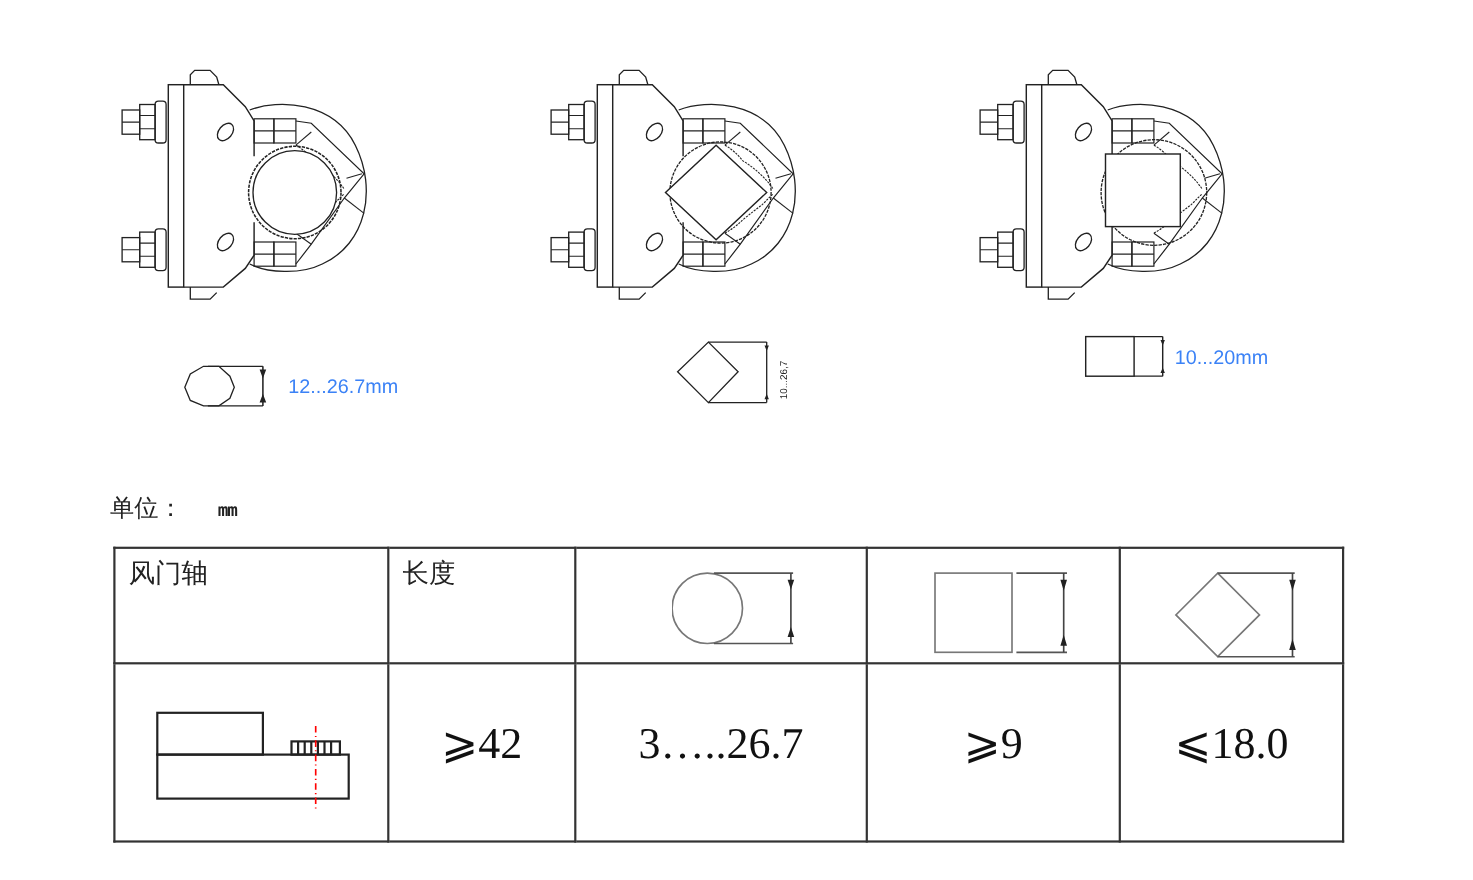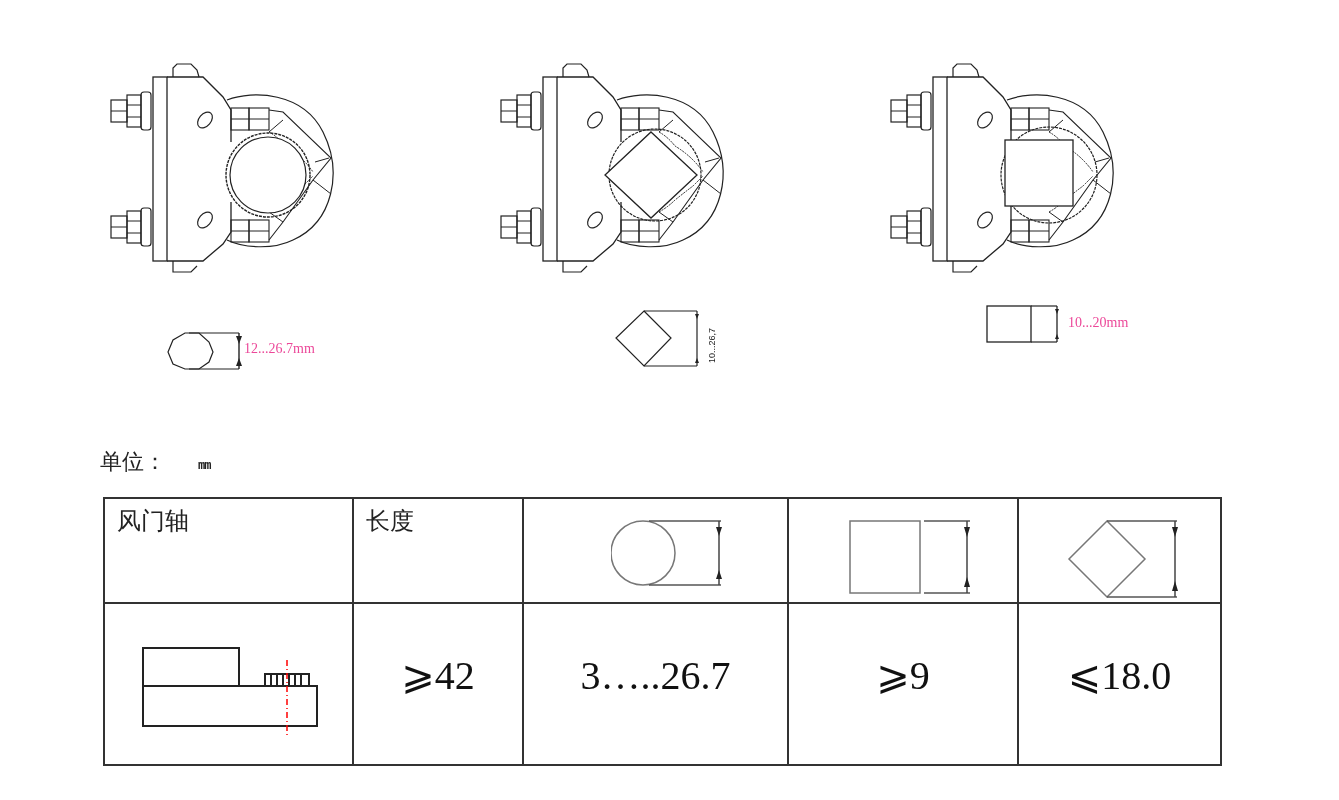--- a/index.html
+++ b/index.html
@@ -1,23 +1,23 @@
 <!DOCTYPE html>
 <html><head>
 <meta charset="utf-8">
 <style>
   html, body { margin: 0; padding: 0; background: #ffffff; }
   body { width: 1339px; height: 800px; position: relative; overflow: hidden; font-family: "DejaVu Sans", sans-serif; color: #000; }
   .abs { position: absolute; }
   svg { display: block; }
   .clamp { position: absolute; }
-  .dimlabel { position: absolute; font-family: Liberation Serif, serif; font-size: 14px; color: #ec4899; white-space: nowrap; }
+  .dimlabel { position: absolute; font-family: Liberation Sans, sans-serif; font-size: 18px; color: #3b82f6; white-space: nowrap; }
   .dimlabel-vert { position: absolute; font-family: "Liberation Sans", sans-serif; font-size: 9px; color: #222; transform: rotate(-90deg); transform-origin: left top; white-space: nowrap; }
   .unit-label { position: absolute; left: 100px; top: 447px; font-size: 22px; color: #222; }
-  .unit-label .mm { font-family: "DejaVu Sans Mono", monospace; font-size: 12px; font-weight: bold; letter-spacing: -1px; padding-left: 32px; }
+  .unit-label .mm { font-family: "DejaVu Sans Mono", monospace; font-size: 16px; font-weight: bold; letter-spacing: -1px; padding-left: 32px; }
   table.spec { position: absolute; left: 103px; top: 497px; width: 1117px; border-collapse: collapse; table-layout: fixed; }
   table.spec td { border: 2px solid #333; vertical-align: top; padding: 0; }
   table.spec tr.hdr td { height: 103px; }
   table.spec tr.val td { height: 160px; }
   .hdr-text { font-size: 24px; color: #222; padding: 6px 16px 0 12px; display: block; }
   .val-text { font-family: "Liberation Serif", serif; font-size: 40px; color: #111; text-align: center; padding-top: 48px; display: block; }
   .cell-icon { display: flex; justify-content: center; padding-top: 20px; }
 </style>
 </head>
 <body>
@@ -94,21 +94,21 @@
 
 <div class="abs" style="left:163px; top:322px;">
   <svg width="86" height="50" viewBox="0 0 86 50">
     <path d="M5 30 L10 18 L22 11 L36 11 L46 20 L50 30 L46 40 L36 47 L22 47 L10 42 Z" fill="none" stroke="#222" stroke-width="1.2"></path>
     <line x1="26" y1="11" x2="76" y2="11" stroke="#222" stroke-width="1.2"></line>
     <line x1="26" y1="47" x2="76" y2="47" stroke="#222" stroke-width="1.2"></line>
     <line x1="76" y1="11" x2="76" y2="47" stroke="#222" stroke-width="1.4"></line>
     <path d="M73 14 L76 22 L79 14 Z M73 44 L76 36 L79 44 Z" fill="#222"></path>
   </svg>
 </div>
-<div class="dimlabel" style="left:244px; top:341px;">12...26.7mm</div>
+<div class="dimlabel" style="left:262px; top:341px;">12...26.7mm</div>
 
 <div class="abs" style="left:611px; top:306px;">
   <svg width="90" height="70" viewBox="0 0 90 70">
     <path d="M33 5 L60 32 L33 60 L5 32 Z" fill="none" stroke="#222" stroke-width="1.2"></path>
     <line x1="33" y1="5" x2="86" y2="5" stroke="#222" stroke-width="1.2"></line>
     <line x1="33" y1="60" x2="86" y2="60" stroke="#222" stroke-width="1.2"></line>
     <line x1="86" y1="5" x2="86" y2="60" stroke="#222" stroke-width="1.2"></line>
     <path d="M84 8 L86 13 L88 8 Z M84 57 L86 52 L88 57 Z" fill="#222"></path>
   </svg>
 </div>

